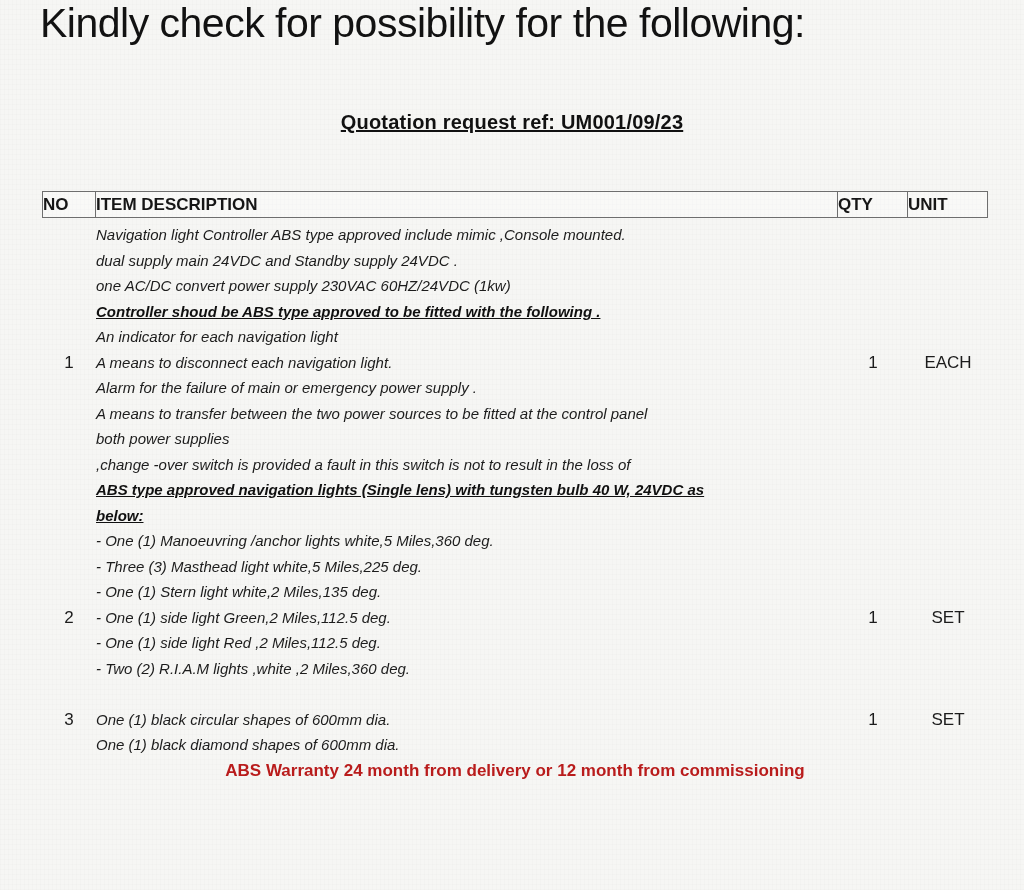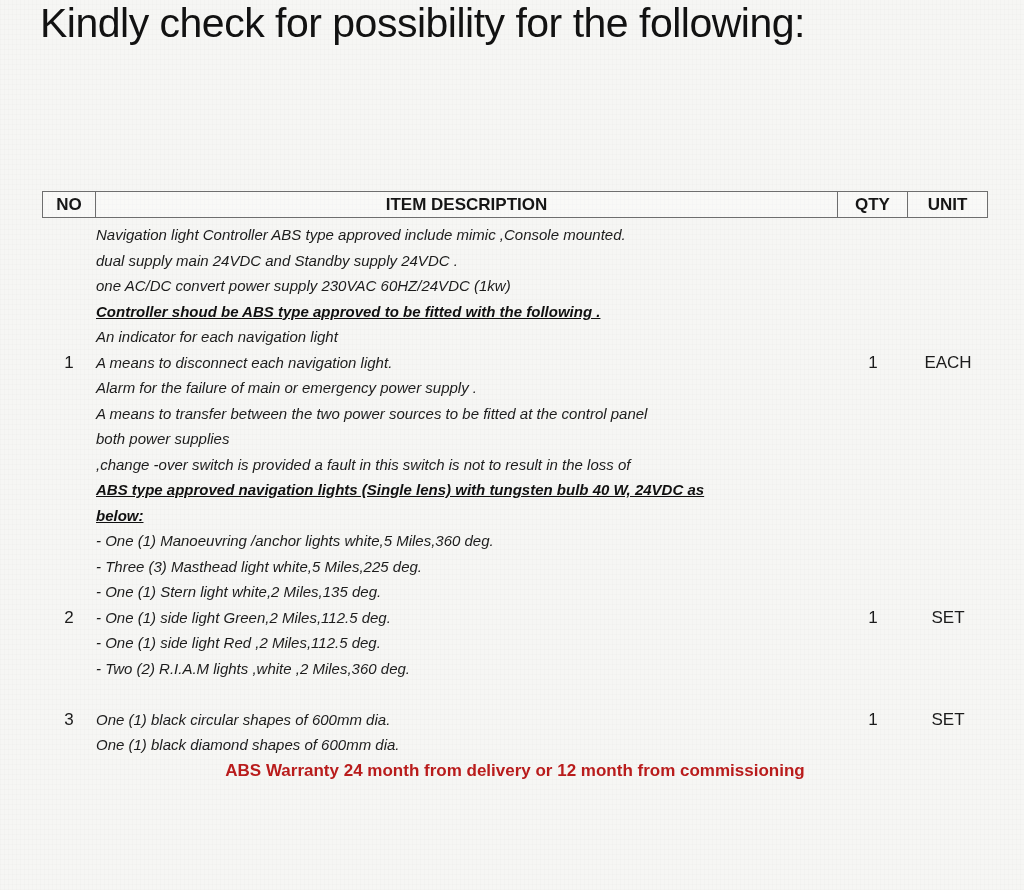--- a/index.html
+++ b/index.html
@@ -56,21 +56,21 @@
   .thead {
     display: grid;
     grid-template-columns: 54px 742px 70px 80px;
   }
   .hcell {
     box-sizing: border-box;
     border: 1px solid #6e6e6e;
     border-left: none;
     height: 27px;
     line-height: 25px;
-    text-align: center;
+    text-align: left;
     font-weight: 700;
     font-size: 17px;
     color: #161616;
     background: rgba(255,255,255,0.30);
   }
   .hcell:first-child {
     border-left: 1px solid #6e6e6e;
   }
   .tbody {
     padding-top: 4px;
@@ -106,20 +106,23 @@
     color: #b91c1c;
   }
 </style>
 </head>
 <body>
 
 <div class="page">
 
   <h1 class="title">Kindly check for possibility for the following:</h1>
 
+  <div class="subtitle-row">
+    <span class="subtitle">Quotation request ref: UM001/09/23</span>
+  </div>
 
   <div class="quote-table">
 
     <div class="thead">
       <div class="hcell">NO</div>
       <div class="hcell">ITEM DESCRIPTION</div>
       <div class="hcell">QTY</div>
       <div class="hcell">UNIT</div>
     </div>
 

